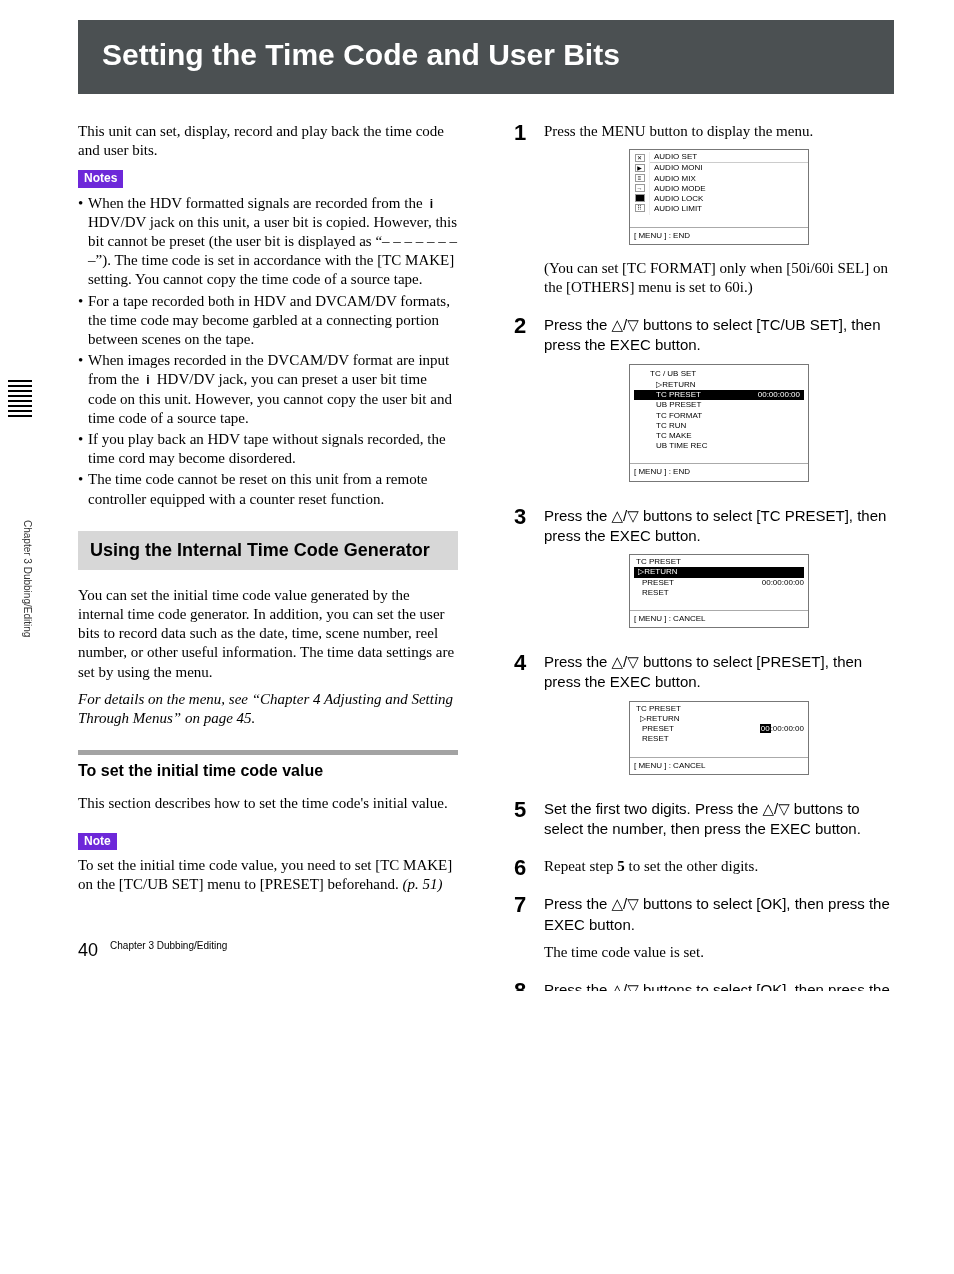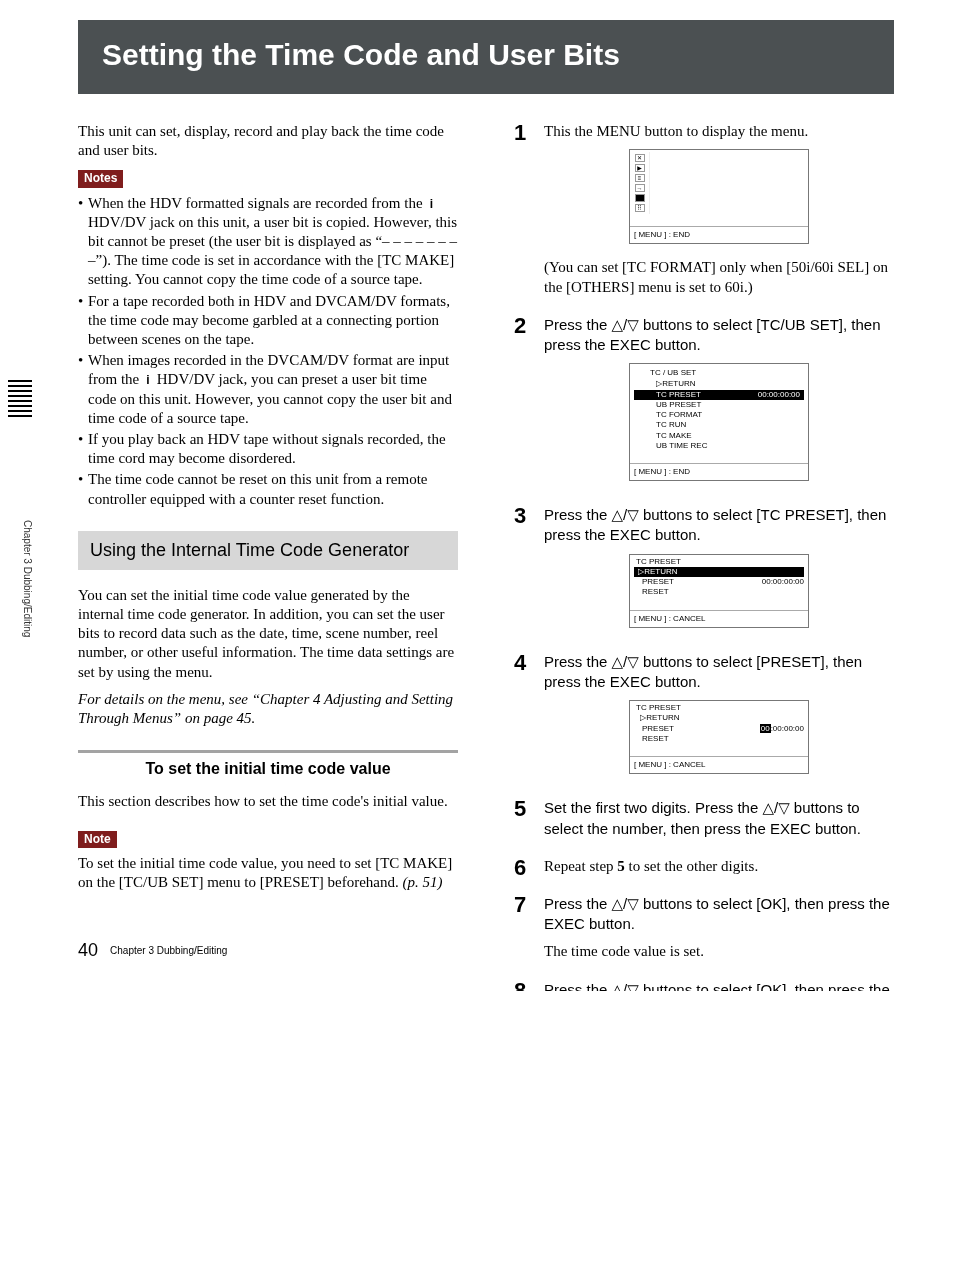--- a/index.html
+++ b/index.html
@@ -28,49 +28,48 @@
     padding: 18px 24px 22px 24px;
     margin-bottom: 28px;
   }
   .title-bar h1 { font-family: Arial, Helvetica, sans-serif; font-weight: bold; font-size: 30px; }
   .columns { display: flex; gap: 56px; }
   .col { flex: 1; font-size: 15px; line-height: 1.28; }
   .col p { margin-bottom: 8px; }
   .intro { margin-bottom: 18px; }
   .notes-label, .note-label {
     display: inline-block;
-    background: #7f1d1d;
+    background: #6d28d9;
     color: #fff;
     font-family: Arial, Helvetica, sans-serif;
     font-size: 12px;
     font-weight: bold;
     padding: 1px 6px;
     margin-bottom: 6px;
   }
   ul.notes { list-style: none; padding: 0; margin-bottom: 22px; }
   ul.notes li { position: relative; padding-left: 10px; margin-bottom: 2px; }
   ul.notes li::before { content: "•"; position: absolute; left: 0; top: 0; }
   .section-head {
     background: #d7d7d7;
     padding: 8px 12px;
     font-family: Arial, Helvetica, sans-serif;
-    font-weight: normal;
+    font-weight: bold;
     font-size: 18px;
     margin: 6px 0 16px 0;
   }
   .italic { font-style: italic; }
   .sub-head {
     font-family: Arial, Helvetica, sans-serif;
     font-weight: bold;
     font-size: 16px;
-    border-top: 3px solid #a3a3a3;
+    border-top: 5px solid #a3a3a3;
     padding-top: 6px;
     margin-top: 22px;
     margin-bottom: 12px;
-    text-align: center;
   }
   .step { display: flex; gap: 10px; margin-bottom: 10px; }
   .step-num {
     font-family: Arial, Helvetica, sans-serif;
     font-weight: bold;
     font-size: 22px;
     line-height: 1;
     min-width: 20px;
   }
   .step-body { flex: 1; }
@@ -94,21 +93,21 @@
   .menu-shot.audio .audio-list { flex:1; }
   .menu-shot.audio .audio-list div { padding: 0 4px; }
   .menu-shot.audio .audio-list .head { border-bottom:1px solid #ccc; }
   .page-footer {
     position: absolute;
     left: 78px;
     bottom: 30px;
     font-family: Arial, Helvetica, sans-serif;
     font-size: 10px;
     display: flex;
-    align-items: center;
+    align-items: flex-start;
     gap: 12px;
   }
   .page-footer .num { font-size: 18px; }
   .arrows { font-family: Arial, sans-serif; }
   .ilink { display:inline-block; width:10px; text-align:center; font-weight:bold; font-family: Arial, sans-serif; font-size:12px; }
 </style>
 </head>
 <body>
 
 <div class="page">
@@ -146,31 +145,39 @@
       <p>
         <span>To set the initial time code value, you need to set [TC MAKE] on the [TC/UB SET] menu to [PRESET] beforehand. </span><span class="italic">(p. 51)</span>
       </p>
     </div>
 
     <div class="col">
 
       <div class="step">
         <div class="step-num">1</div>
         <div class="step-body">
-          <p>This the MENU button to display the menu.</p>
+          <p>Press the MENU button to display the menu.</p>
           <div class="menu-shot audio">
             <div class="menu-body">
               <div class="icon-col">
                 <span>✕</span>
                 <span>▶</span>
                 <span>≡</span>
                 <span>→</span>
                 <span style="background:#000;color:#fff"> </span>
                 <span>⠿</span>
               </div>
+              <div class="audio-list">
+                <div class="head">AUDIO SET</div>
+                <div>AUDIO MONI</div>
+                <div>AUDIO MIX</div>
+                <div>AUDIO MODE</div>
+                <div>AUDIO LOCK</div>
+                <div>AUDIO LIMIT</div>
+              </div>
             </div>
             <div class="menu-footer">[ MENU ] : END</div>
           </div>
           <p>(You can set [TC FORMAT] only when [50i/60i SEL] on the [OTHERS] menu is set to 60i.)</p>
         </div>
       </div>
 
       <div class="step">
         <div class="step-num">2</div>
         <div class="step-body">

